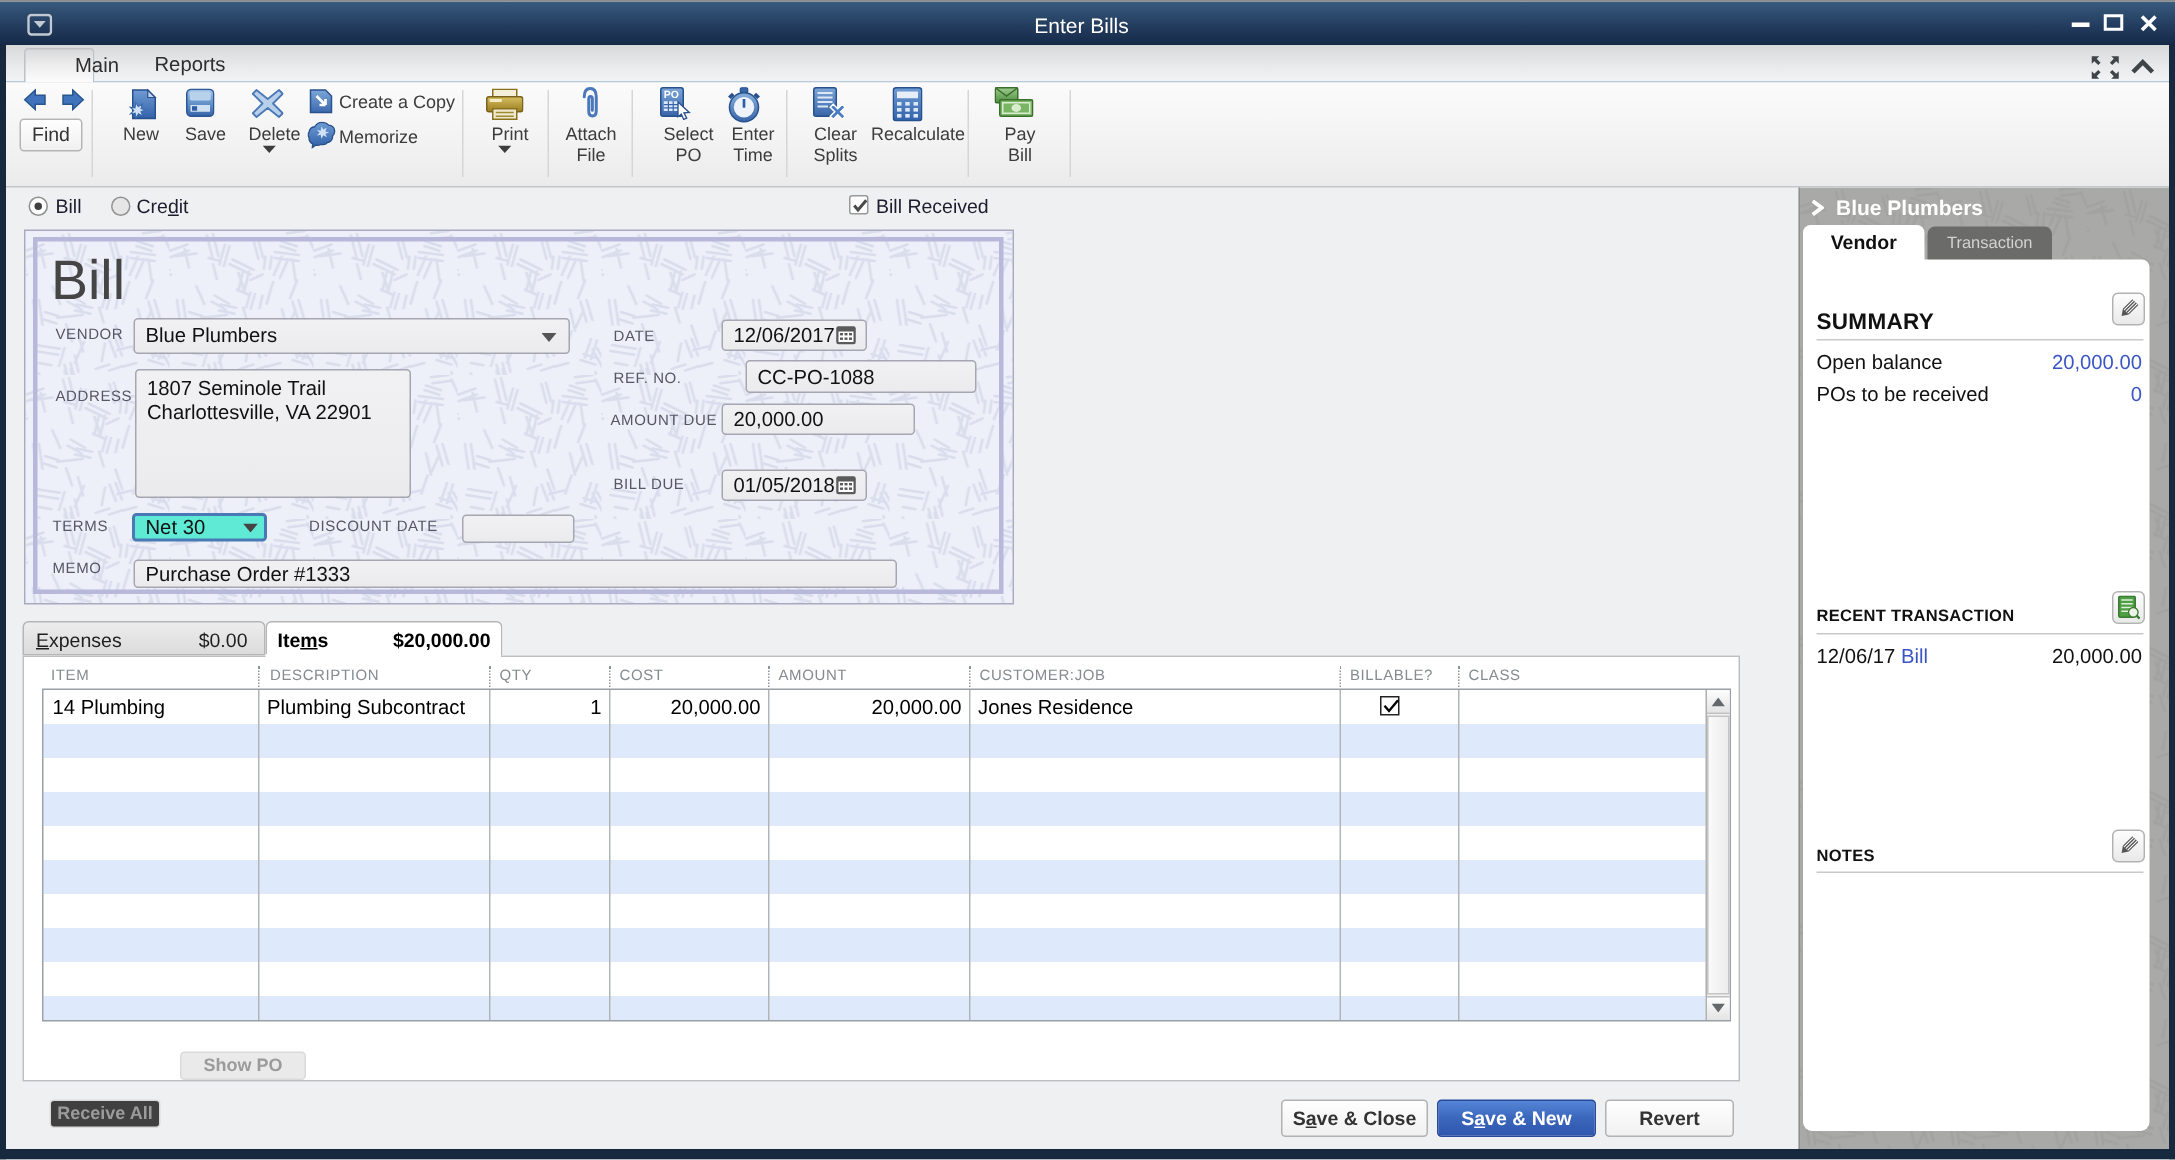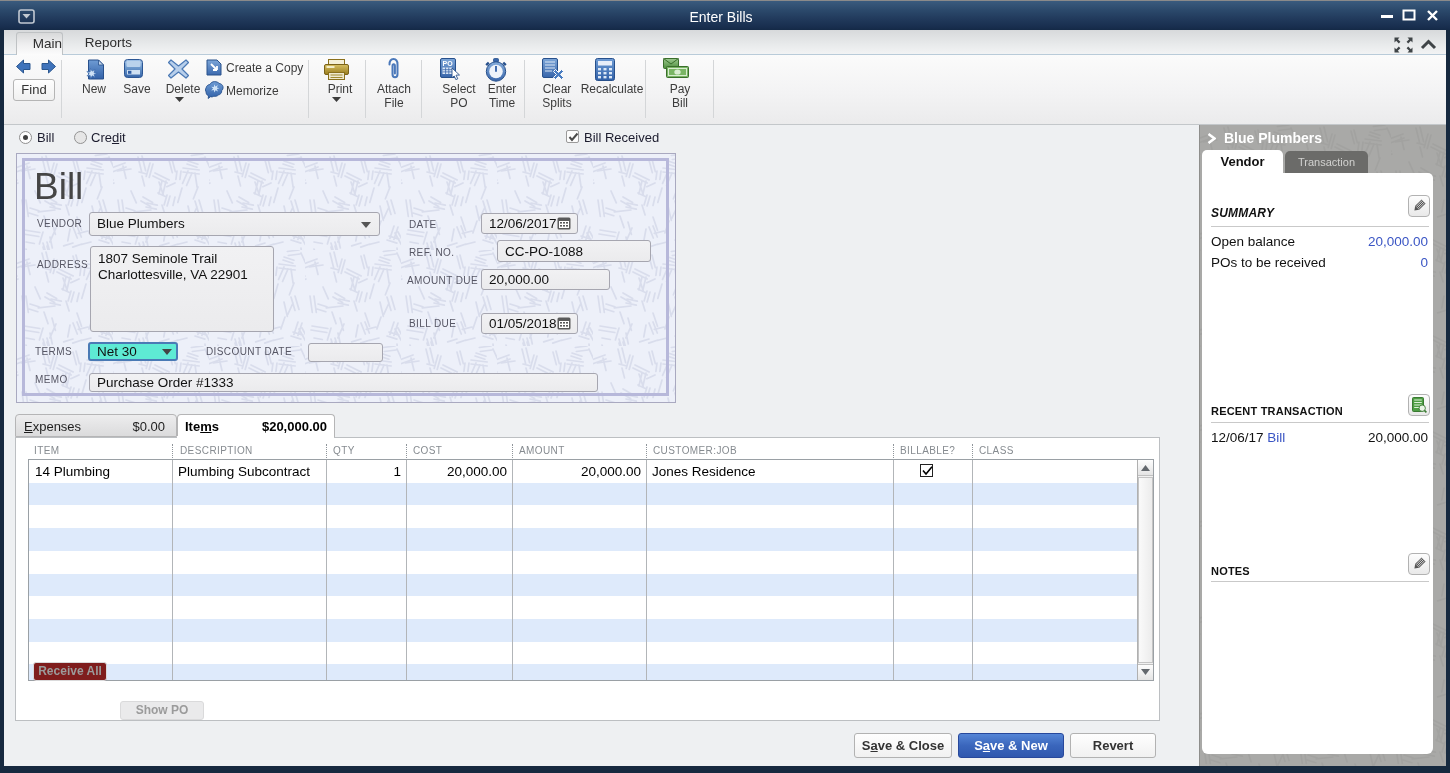--- a/index.html
+++ b/index.html
@@ -10,21 +10,21 @@
 #titlebar { position:absolute; left:0; top:0; width:1450px; height:30px;
   background:linear-gradient(180deg,#3a5b7e 0%,#2c4a6c 30%,#20385a 65%,#182e4e 90%,#142946 100%);
   border-top:1px solid #8a8a8a; }
 #titletext { position:absolute; left:0; top:8px; width:1406px; text-align:center;
   color:#fff; font-size:14px; font-weight:normal;padding-left:36px; }
 
 #tabrow { position:absolute; left:0; top:30px; width:1450px; height:25px;
   background:linear-gradient(180deg,#d7d9db 0%,#e8eaeb 60%,#f2f3f4 100%);
   border-bottom:1px solid #b9cbd9; }
 .ribtab { position:absolute; top:2px; height:23px; font-size:13.5px; color:#2e2e2e;
-  text-align:right; line-height:22px; }
+  text-align:left; line-height:22px;padding-left:33px; }
 #tab-main { left:16px; width:47px; background:linear-gradient(180deg,#d8d9da 0%,#eeeeef 50%,#fcfcfc 100%); border:1px solid #bfc2c4; border-bottom:none;
   border-radius:3px 3px 0 0; font-weight:normal; }
 
 #toolbar { position:absolute; left:4px; top:55px; width:1442px; height:70px;
   background:linear-gradient(180deg,#fbfbfb 0%,#f3f3f4 55%,#ebebec 100%);
   border-bottom:1px solid #c3c7ca; }
 .tsep { position:absolute; top:5px; height:58px; width:1px; background:#d4d6d8; }
 .tlabel { position:absolute; color:#3c3c3c; font-size:12px; text-align:center; white-space:nowrap; }
 
 .flabel { position:absolute; font-size:10px; color:#565664; letter-spacing:0.4px; }
@@ -397,21 +397,21 @@
   <svg class="abs" style="left:1112px;top:5px;" width="9" height="6" viewBox="0 0 9 6">
       <path d="M0 6 h9 l-4.5 -6 z" fill="#63686d"></path>
     </svg>
   <div class="abs" style="left:1109px;top:204px;width:15px;height:16px;background:linear-gradient(180deg,#fdfdfd,#e4e4e4);border-top:1px solid #c0c0c0;"></div>
   <svg class="abs" style="left:1112px;top:209px;" width="9" height="6" viewBox="0 0 9 6">
       <path d="M0 0 h9 l-4.5 6 z" fill="#63686d"></path>
     </svg>
   <div class="abs" style="left:1109px;top:17px;width:15px;height:186px;background:linear-gradient(90deg,#fafafa,#ececec);border:1px solid #c4c4c4;"></div>
 </div>
 
-<div class="abs" style="left:33px;top:662px;width:74px;height:19px;background:#7f1d1d;border:1px solid #dadadb;border-radius:3px;text-align:center;line-height:17px;font-size:12px;font-weight:bold;color:#9b9b9b;">Receive All</div>
+<div class="abs" style="left:33px;top:733px;width:74px;height:19px;background:#404040;border:1px solid #dadadb;border-radius:3px;text-align:center;line-height:17px;font-size:12px;font-weight:bold;color:#9b9b9b;">Receive All</div>
 <div class="abs" style="left:120px;top:701px;width:84px;height:19px;background:#eaeaeb;border:1px solid #dadadb;border-radius:3px;text-align:center;line-height:17px;font-size:12px;font-weight:bold;color:#9b9b9b;">Show PO</div>
 
 <div class="abs" style="left:854px;top:733px;width:98px;height:25px;background:linear-gradient(180deg,#fefefe,#f1f1f1);border:1px solid #b2b2b2;border-radius:3px;text-align:center;line-height:23px;font-size:13px;font-weight:bold;color:#333;">S<span style="text-decoration:underline;">a</span>ve &amp; Close</div>
 <div class="abs" style="left:958px;top:733px;width:106px;height:25px;background:linear-gradient(180deg,#5585d6 0%,#3a66bc 50%,#2f57ae 100%);border:1px solid #27489c;border-radius:3px;text-align:center;line-height:23px;font-size:13px;font-weight:bold;color:#fff;">S<span style="text-decoration:underline;">a</span>ve &amp; New</div>
 <div class="abs" style="left:1070px;top:733px;width:86px;height:25px;background:linear-gradient(180deg,#fefefe,#f1f1f1);border:1px solid #b2b2b2;border-radius:3px;text-align:center;line-height:23px;font-size:13px;font-weight:bold;color:#333;">Revert</div>
 
 <div id="rpanel">
   <svg class="abs" style="left:0;top:0;" width="247" height="641">
     <defs>
       <pattern id="scribg" width="96" height="96" patternUnits="userSpaceOnUse">
@@ -434,21 +434,21 @@
   <div class="abs" style="left:3px;top:48px;width:231px;height:581px;background:#fff;border-radius:0 5px 6px 6px;"></div>
 
   <div class="abs" style="left:209px;top:70px;width:22px;height:22px;background:linear-gradient(180deg,#fdfdfd,#e9e9e9);border:1px solid #b2b2b2;border-radius:4px;"></div>
   <svg class="abs" style="left:213px;top:74px;" width="14" height="14" viewBox="0 0 14 14">
     <g transform="rotate(45 7 7)">
       <rect x="4.2" y="0.5" width="5.6" height="9" fill="#555"></rect>
       <path d="M5.4 0.5 v9 M7 0.5 v9 M8.6 0.5 v9" stroke="#fff" stroke-width="0.7"></path>
       <path d="M4.2 9.5 h5.6 l-2.8 4 z" fill="#555"></path>
     </g>
   </svg>
-  <div class="abs" style="left:12px;top:81px;font-size:12px;font-weight:bold;color:#111;letter-spacing:0.2px;font-style:italic;">SUMMARY</div>
+  <div class="abs" style="left:12px;top:81px;font-size:15px;font-weight:bold;color:#111;letter-spacing:0.2px;">SUMMARY</div>
   <div class="abs" style="left:12px;top:101px;width:218px;height:1px;background:#c9c9c9;"></div>
   <div class="abs" style="left:12px;top:109px;font-size:13.5px;color:#111;">Open balance</div>
   <div class="abs" style="left:109px;top:109px;width:120px;text-align:right;font-size:13.5px;color:#3a55c4;">20,000.00</div>
   <div class="abs" style="left:12px;top:130px;font-size:13.5px;color:#111;">POs to be received</div>
   <div class="abs" style="left:109px;top:130px;width:120px;text-align:right;font-size:13.5px;color:#3a55c4;">0</div>
 
   <div class="abs" style="left:209px;top:269px;width:22px;height:22px;background:linear-gradient(180deg,#fdfdfd,#e9e9e9);border:1px solid #b2b2b2;border-radius:4px;"></div>
   <svg class="abs" style="left:213px;top:272px;" width="15" height="16" viewBox="0 0 15 16">
     <rect x="0.5" y="0.5" width="11" height="14" rx="1" fill="#4e9e44" stroke="#3a7a32"></rect>
     <g stroke="#dff0da" stroke-width="1.1">

